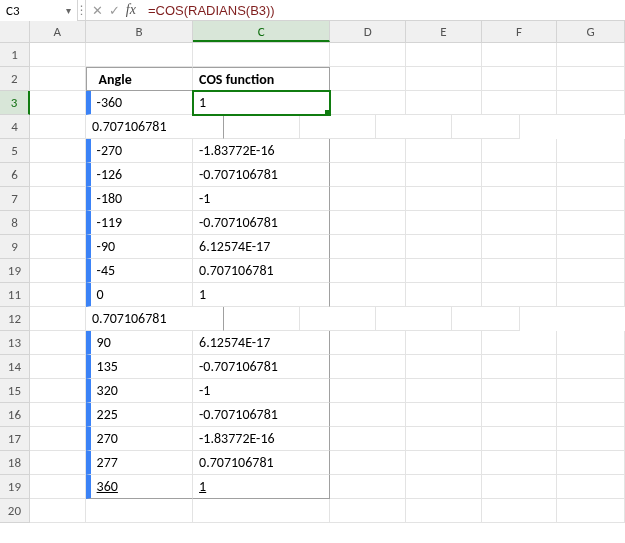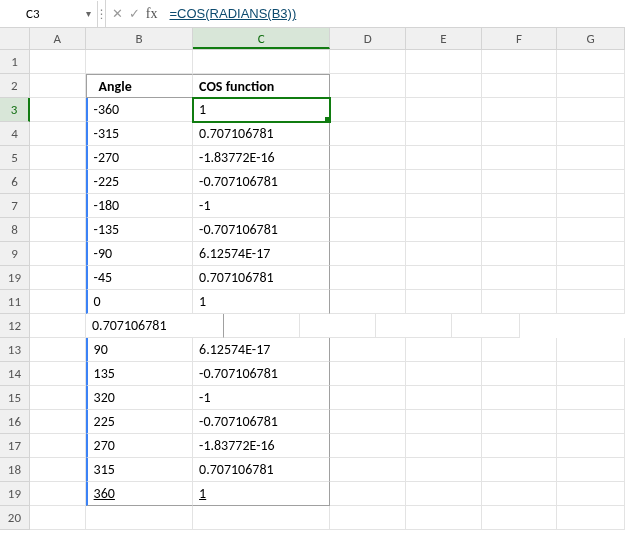--- a/index.html
+++ b/index.html
@@ -8,24 +8,23 @@
       font-size: 14px;
       background: #ffffff;
       color: #000000;
       overflow: hidden;
       width: 625px;
       height: 543px;
     }
     .formula-bar {
       display: flex;
       align-items: center;
-      height: 28px;
+      height: 21px;
       border-bottom: 1px solid #d4d4d4;
       background: #ffffff;
-      padding-left: 20px;
     }
     .name-box {
       width: 78px;
       height: 26px;
       border: none;
       border-right: 1px solid #d4d4d4;
       padding: 0 6px;
       font-size: 13px;
       display: flex;
       align-items: center;
@@ -52,31 +51,30 @@
       padding: 0 6px;
       gap: 6px;
     }
     .fb-btn {
       color: #999;
       font-size: 13px;
       line-height: 1;
       display: inline-flex;
       align-items: center;
     }
-    .fb-btn.fx { font-family: 'Times New Roman', serif; color: #555; font-size: 14px; }
+    .fb-btn.fx { font-style: italic; font-family: 'Times New Roman', serif; color: #555; font-size: 14px; }
     .formula-input {
       flex: 1;
       border: none;
       height: 100%;
       padding: 0 6px;
       font-size: 13px;
-      color: #0c4a6e;
+      color: #7f1d1d;
       outline: none;
       background: #ffffff;
-      text-decoration: underline;
     }
     .grid-wrap { position: relative; }
     .corner-cell {
       position: absolute;
       top: 0; left: 0;
       width: 30px; height: 22px;
       background: #f0f0f0;
       border-right: 1px solid #d4d4d4;
       border-bottom: 1px solid #d4d4d4;
     }
@@ -122,21 +120,21 @@
       text-align: left;
       background: #ffffff;
     }
     .cell.header-cell {
       font-weight: 700;
       border-top: 1px solid #a0a0a0;
       border-bottom: 1px solid #a0a0a0;
     }
     .cell.header-cell.first { border-left: 1px solid #a0a0a0; padding-left: 12px; }
     .cell.header-cell.last { border-right: 1px solid #a0a0a0; }
-    .cell.data-cell.first { border-left: 2px solid #3b82f6; }
+    .cell.data-cell.first { border-left: 5px solid #3b82f6; }
     .cell.data-cell.last { border-right: 1px solid #a0a0a0; }
     .cell.data-cell.bottom { border-bottom: 1px solid #a0a0a0; text-decoration: underline; }
     .cell.selected {
       outline: 2px solid #107c10;
       outline-offset: -1px;
       background: #ffffff;
       position: relative;
     }
     .cell.selected::after {
       content: '';
@@ -211,61 +209,60 @@
         <div class="cell colB data-cell first">-360</div>
         <div class="cell colC data-cell last selected">1</div>
         <div class="cell colD"></div>
         <div class="cell colE"></div>
         <div class="cell colF"></div>
         <div class="cell colG"></div>
       </div>
       <div class="row">
         <div class="row-header">4</div>
         <div class="cell colA"></div>
-        <div class="cell colB data-cell first">-315</div>
         <div class="cell colC data-cell last">0.707106781</div>
         <div class="cell colD"></div>
         <div class="cell colE"></div>
         <div class="cell colF"></div>
         <div class="cell colG"></div>
       </div>
       <div class="row">
         <div class="row-header">5</div>
         <div class="cell colA"></div>
         <div class="cell colB data-cell first">-270</div>
         <div class="cell colC data-cell last">-1.83772E-16</div>
         <div class="cell colD"></div>
         <div class="cell colE"></div>
         <div class="cell colF"></div>
         <div class="cell colG"></div>
       </div>
       <div class="row">
         <div class="row-header">6</div>
         <div class="cell colA"></div>
-        <div class="cell colB data-cell first">-225</div>
+        <div class="cell colB data-cell first">-126</div>
         <div class="cell colC data-cell last">-0.707106781</div>
         <div class="cell colD"></div>
         <div class="cell colE"></div>
         <div class="cell colF"></div>
         <div class="cell colG"></div>
       </div>
       <div class="row">
         <div class="row-header">7</div>
         <div class="cell colA"></div>
         <div class="cell colB data-cell first">-180</div>
         <div class="cell colC data-cell last">-1</div>
         <div class="cell colD"></div>
         <div class="cell colE"></div>
         <div class="cell colF"></div>
         <div class="cell colG"></div>
       </div>
       <div class="row">
         <div class="row-header">8</div>
         <div class="cell colA"></div>
-        <div class="cell colB data-cell first">-135</div>
+        <div class="cell colB data-cell first">-119</div>
         <div class="cell colC data-cell last">-0.707106781</div>
         <div class="cell colD"></div>
         <div class="cell colE"></div>
         <div class="cell colF"></div>
         <div class="cell colG"></div>
       </div>
       <div class="row">
         <div class="row-header">9</div>
         <div class="cell colA"></div>
         <div class="cell colB data-cell first">-90</div>
@@ -350,21 +347,21 @@
         <div class="cell colB data-cell first">270</div>
         <div class="cell colC data-cell last">-1.83772E-16</div>
         <div class="cell colD"></div>
         <div class="cell colE"></div>
         <div class="cell colF"></div>
         <div class="cell colG"></div>
       </div>
       <div class="row">
         <div class="row-header">18</div>
         <div class="cell colA"></div>
-        <div class="cell colB data-cell first">315</div>
+        <div class="cell colB data-cell first">277</div>
         <div class="cell colC data-cell last">0.707106781</div>
         <div class="cell colD"></div>
         <div class="cell colE"></div>
         <div class="cell colF"></div>
         <div class="cell colG"></div>
       </div>
       <div class="row">
         <div class="row-header">19</div>
         <div class="cell colA"></div>
         <div class="cell colB data-cell first bottom">360</div>

